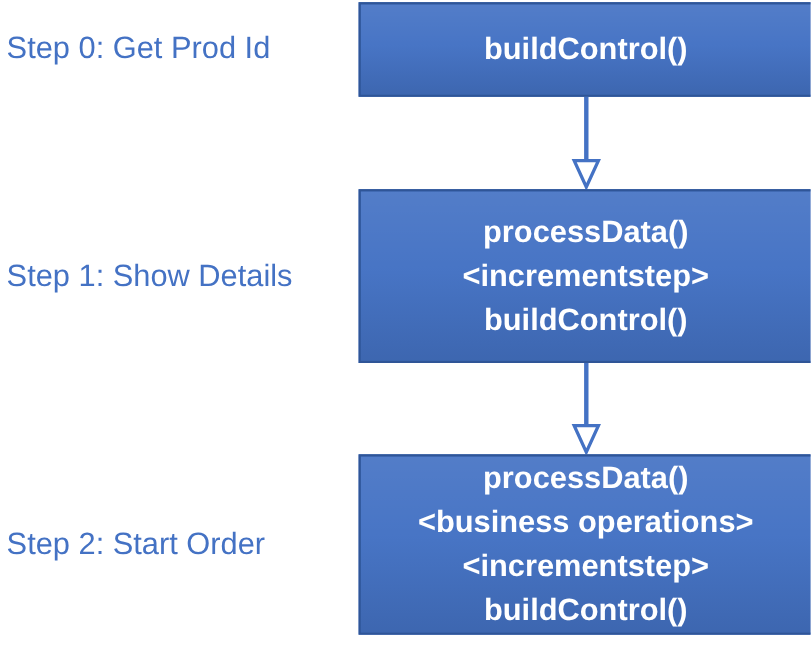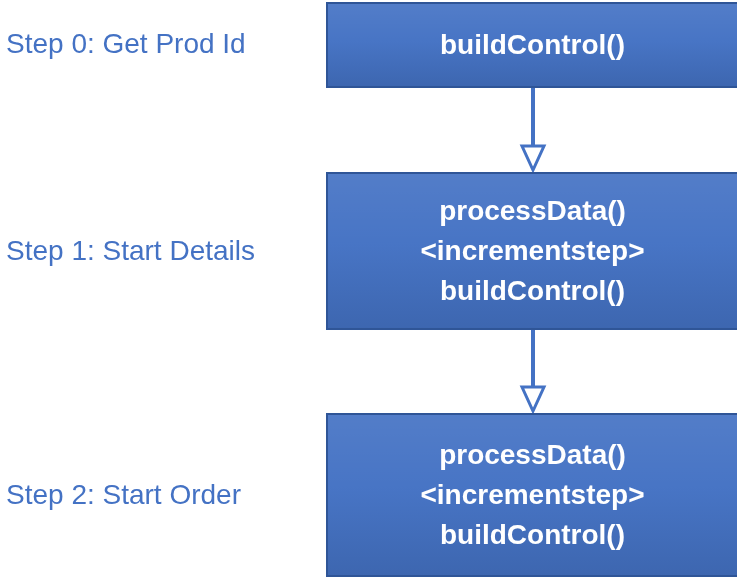--- a/index.html
+++ b/index.html
@@ -66,34 +66,35 @@
 
   <div class="box" id="box0">
     <div class="box-line">buildControl()</div>
   </div>
 
   <svg class="arrow" id="arrow0" width="28" height="84" viewBox="0 0 28 84">
     <line x1="14" y1="0" x2="14" y2="58"></line>
     <polygon points="3,58 25,58 14,82"></polygon>
   </svg>
 
-  <div class="step-label" id="label1">Step 1: Start Details</div>
+  <div class="step-label" id="label1">Step 1: Show Details</div>
 
   <div class="box" id="box1">
     <div class="box-line">processData()</div>
     <div class="box-line">&lt;incrementstep&gt;</div>
     <div class="box-line">buildControl()</div>
   </div>
 
   <svg class="arrow" id="arrow1" width="28" height="83" viewBox="0 0 28 83">
     <line x1="14" y1="0" x2="14" y2="57"></line>
     <polygon points="3,57 25,57 14,81"></polygon>
   </svg>
 
   <div class="step-label" id="label2">Step 2: Start Order</div>
 
   <div class="box" id="box2">
     <div class="box-line">processData()</div>
+    <div class="box-line">&lt;business operations&gt;</div>
     <div class="box-line">&lt;incrementstep&gt;</div>
     <div class="box-line">buildControl()</div>
   </div>
 
 </div>
 
 </body></html>

